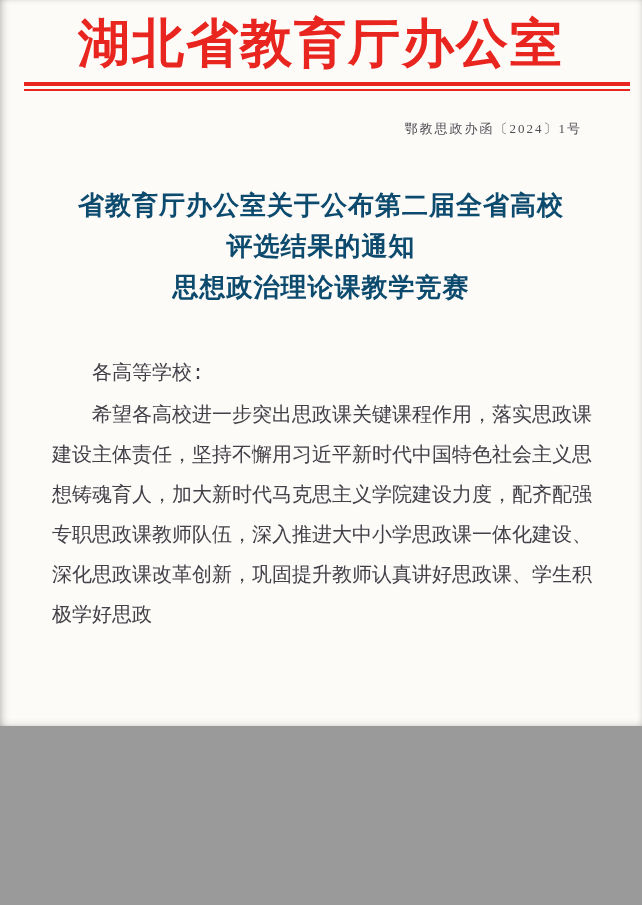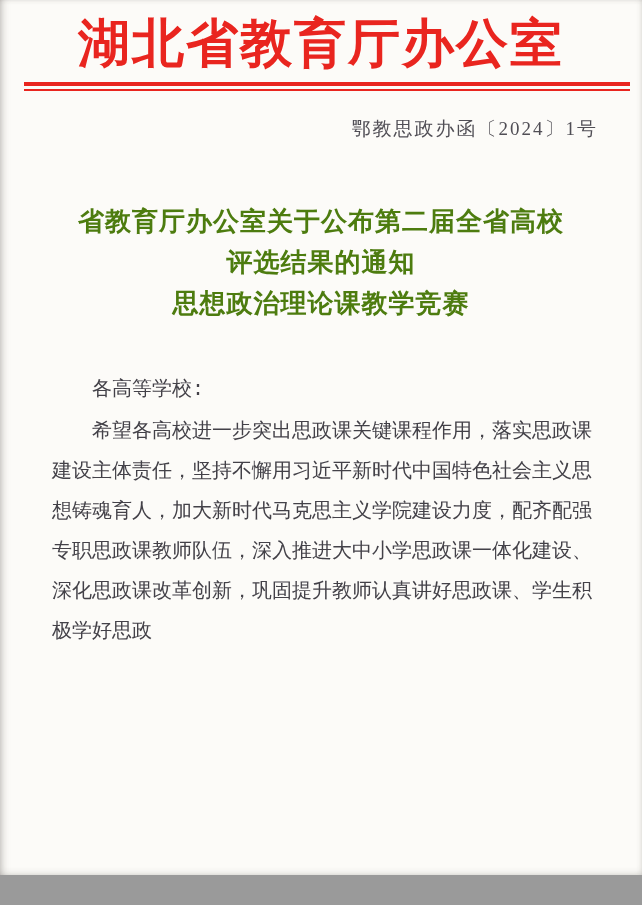--- a/index.html
+++ b/index.html
@@ -4,21 +4,21 @@
 <style>
   html, body {
     margin: 0;
     padding: 0;
     background: #9a9a9a;
     font-family: "Liberation Serif", "DejaVu Serif", serif;
   }
   .page {
     position: relative;
     width: 642px;
-    height: 875px;
+    height: 726px;
     margin: 0 auto;
     background: #fcfbf8;
     overflow: hidden;
     box-shadow:
       inset 7px 0 9px -6px rgba(60,55,50,0.35),
       inset -4px 0 7px -5px rgba(60,55,50,0.22),
       inset 0 -5px 8px -5px rgba(60,55,50,0.20),
       inset 0 4px 6px -5px rgba(60,55,50,0.15);
   }
   
@@ -34,36 +34,36 @@
   }
   .rule-top {
     margin: 7px 12px 0 24px;
     height: 3px;
     border-top: 4px solid #e9251f;
     border-bottom: 2px solid #e9251f;
   }
   
   .doc-number {
     margin-top: 27px;
-    padding-right: 44px;
+    padding-right: 60px;
     text-align: right;
-    font-size: 19px;
+    font-size: 13px;
     line-height: 22px;
     letter-spacing: 2px;
     color: #504e55;
   }
   
   .doc-title {
-    margin-top: 61px;
+    margin-top: 45px;
     text-align: center;
     font-size: 26px;
     line-height: 41px;
     font-weight: bold;
     letter-spacing: 1px;
-    color: #4d7c0f;
+    color: #0c4a6e;
   }
   
   .body-text {
     margin: 46px 50px 0 52px;
     font-size: 20px;
     line-height: 40px;
     color: #434148;
     text-align: justify;
   }
   .body-text p {

